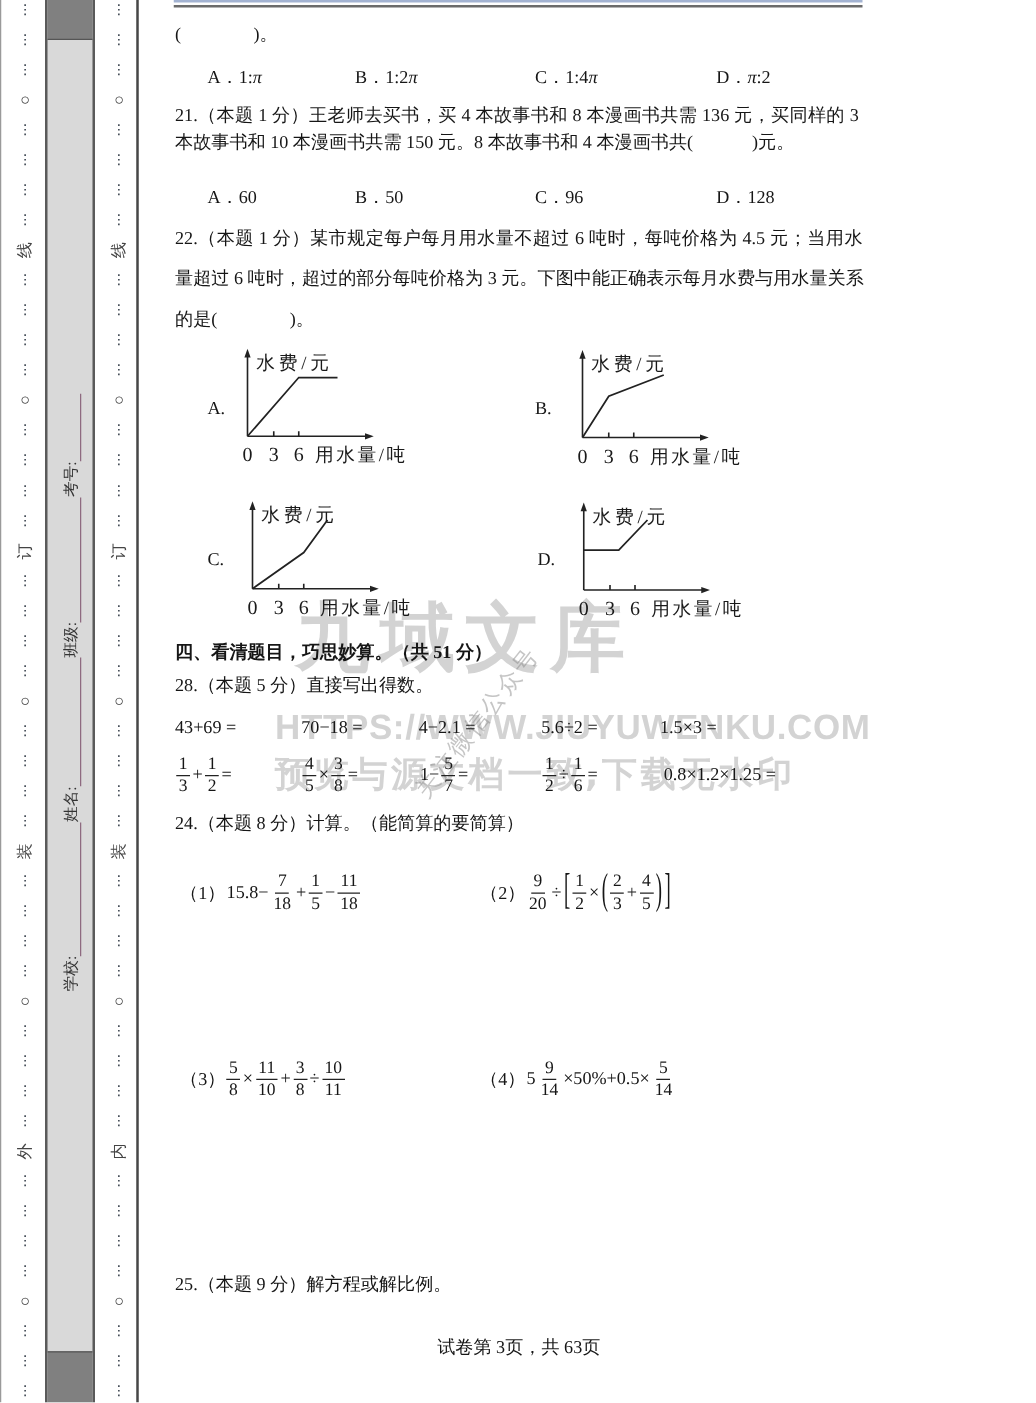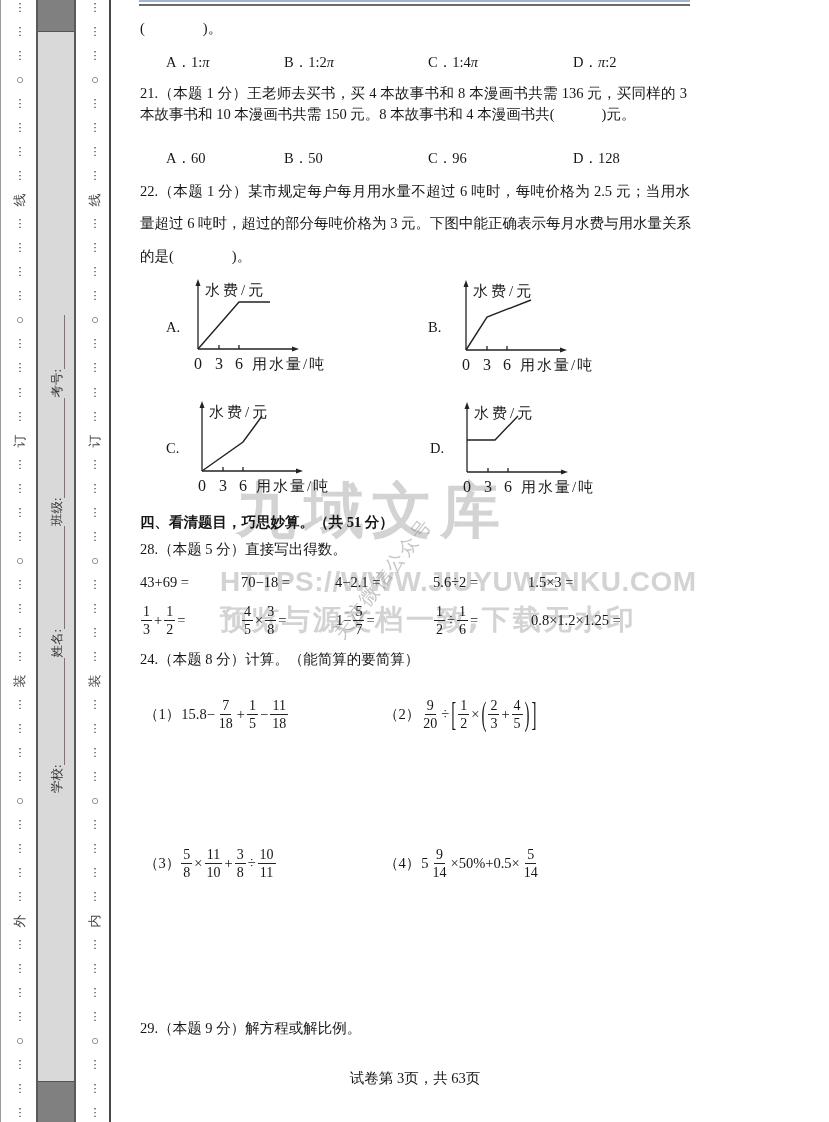--- a/index.html
+++ b/index.html
@@ -225,21 +225,21 @@
 </div>
 <div class="opt" style="left:428px;top:148px">
   <span>C．</span>
   <span>96</span>
 </div>
 <div class="opt" style="left:573px;top:148px">
   <span>D．</span>
   <span>128</span>
 </div>
 
-<div class="ln just" style="top:181px">22.（本题 1 分）某市规定每户每月用水量不超过 6 吨时，每吨价格为 2.5 元；当用水</div>
+<div class="ln just" style="top:181px">22.（本题 1 分）某市规定每户每月用水量不超过 6 吨时，每吨价格为 4.5 元；当用水</div>
 <div class="ln just" style="top:213px">量超过 6 吨时，超过的部分每吨价格为 3 元。下图中能正确表示每月水费与用水量关系</div>
 <div class="ln" style="top:246px">的是(                )。</div>
 
 <div class="gletter" style="left:166px;top:317px">A.</div>
 <svg class="graph" style="left:188px;top:277px" width="165" height="100" viewBox="0 0 165 100">
   <line class="ax" x1="10" y1="72" x2="10" y2="8"></line>
   <polygon class="arrow" points="10,2 7.5,9 12.5,9"></polygon>
   <line class="ax" x1="10" y1="72" x2="105" y2="72"></line>
   <polygon class="arrow" points="111,72 104,69.5 104,74.5"></polygon>
   <line class="ax" x1="31" y1="72" x2="31" y2="68"></line>
@@ -325,15 +325,15 @@
 </div>
 <div class="expr" style="left:144px;top:843px">
   <span>（3）</span>
   <span style="display:flex;align-items:center"><span class="frac"><span class="num">5</span><span class="den">8</span></span><span class="tx">×</span><span class="frac"><span class="num">11</span><span class="den">10</span></span><span class="tx">+</span><span class="frac"><span class="num">3</span><span class="den">8</span></span><span class="tx">÷</span><span class="frac"><span class="num">10</span><span class="den">11</span></span></span>
 </div>
 <div class="expr" style="left:384px;top:843px">
   <span>（4）</span>
   <span style="display:flex;align-items:center"><span class="tx">5</span><span class="frac"><span class="num">9</span><span class="den">14</span></span><span class="tx">×50%+0.5×</span><span class="frac"><span class="num">5</span><span class="den">14</span></span></span>
 </div>
 
-<div class="ln" style="top:1018px">29.（本题 9 分）解方程或解比例。</div>
+<div class="ln" style="top:1018px">25.（本题 9 分）解方程或解比例。</div>
 
 <div class="abs footer">试卷第 3页，共 63页</div>
 
 </body></html>

